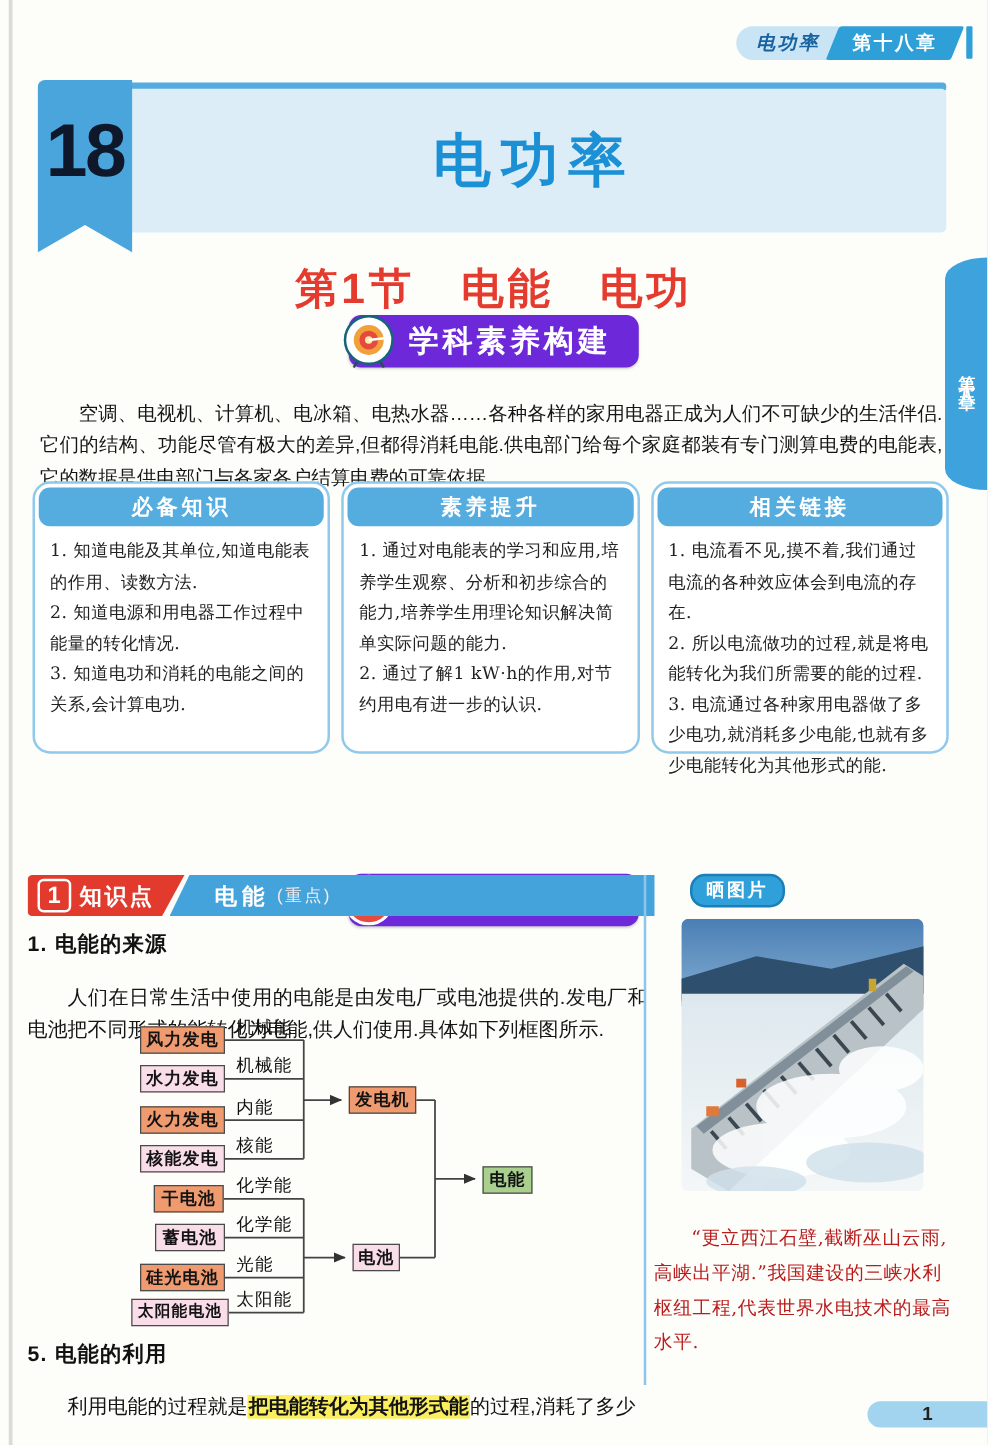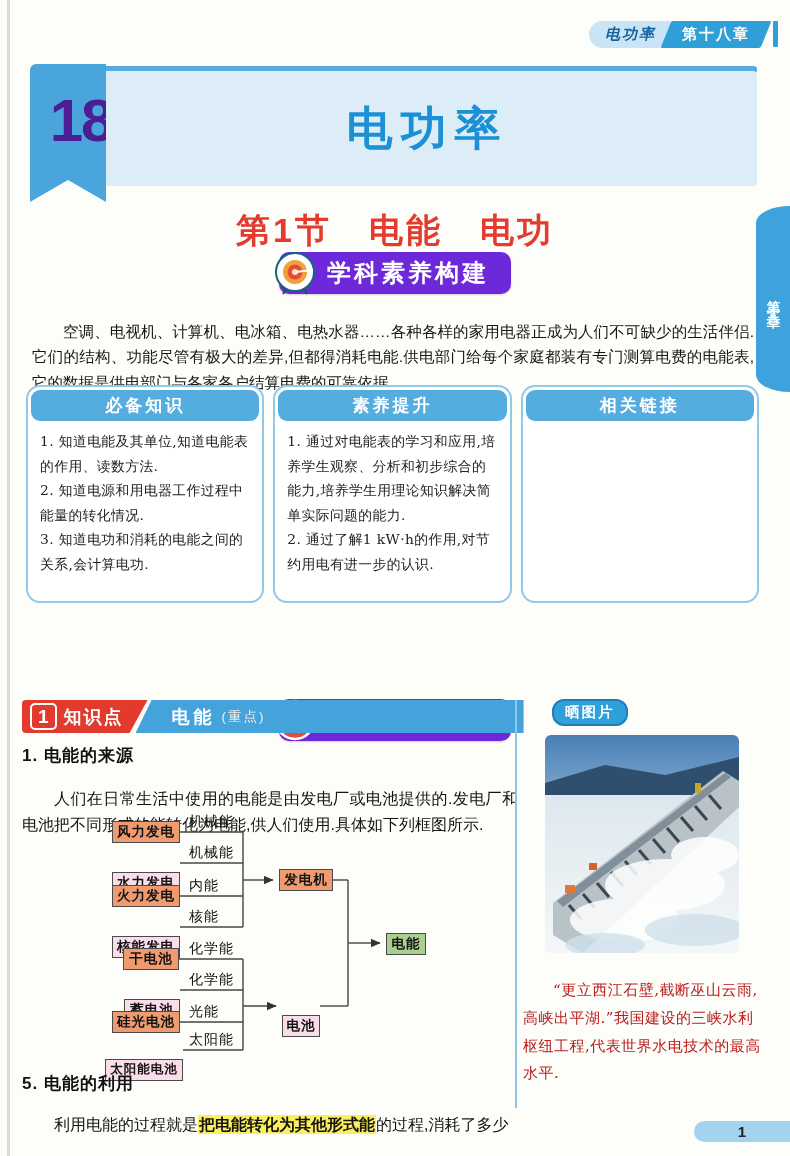--- a/index.html
+++ b/index.html
@@ -15,21 +15,21 @@
   .runhead-para span{display:inline-block;transform:skewX(22deg);color:#fff;font-weight:bold;font-size:15px;letter-spacing:2px;}
   .runhead-bar{width:5px;height:26px;background:#2f9fd8;margin-left:7px;border-radius:1px;}
 
   
   .banner-strip{position:absolute;left:98px;top:66px;width:659px;height:7px;background:#56ace0;border-radius:3px;}
   .banner-bg{position:absolute;left:98px;top:71px;width:659px;height:115px;background:#dcedf8;
      border-radius:0 4px 4px 0;display:flex;align-items:center;justify-content:center;}
   .banner-title{font-size:46px;font-weight:bold;color:#1b90d4;letter-spacing:8px;}
   .ribbon{position:absolute;left:30px;top:64px;width:76px;height:138px;background:#4aa5dc;
      clip-path:polygon(0 0,100% 0,100% 100%,50% 84%,0 100%);border-radius:6px 0 0 0;}
-  .ribbon-num{position:absolute;width:100%;top:22px;text-align:center;color:#4c1d95;font-size:60px;font-weight:bold;letter-spacing:-2px;margin-left:13px;}
+  .ribbon-num{position:absolute;width:100%;top:22px;text-align:center;color:#0f172a;font-size:60px;font-weight:bold;letter-spacing:-2px;}
 
   
   .section-title{position:absolute;left:0;top:208px;width:100%;text-align:center;
      font-size:34px;font-weight:bold;color:#e53a2e;letter-spacing:3px;}
 
   
   .gbadge{position:absolute;left:50%;transform:translateX(-50%);height:42px;background:#6d28d9;
      border-radius:10px;display:flex;align-items:center;padding:0 22px 0 8px;box-shadow:0 1px 2px rgba(0,0,0,.18);}
   .gbadge .ic{width:44px;height:44px;margin:-4px 10px -4px -14px;}
   .gbadge .txt{color:#fff;font-weight:bold;font-size:24px;letter-spacing:3px;}
@@ -68,21 +68,21 @@
      text-indent:2em;text-align:justify;color:#141414;}
   .para2{position:absolute;left:22px;top:1099px;width:500px;font-size:16px;color:#141414;padding-left:32px;box-sizing:border-box;}
   .hl{background:#fbef5f;font-weight:bold;padding:1px 1px;}
 
   
   .diagram{position:absolute;left:85px;top:815px;width:430px;height:252px;}
   .diagram svg{position:absolute;left:0;top:0;}
   .node{position:absolute;box-sizing:border-box;border:1.5px solid #4a4a4a;font-size:13.5px;
      font-weight:bold;text-align:center;line-height:19px;color:#131313;letter-spacing:1px;height:22px;}
   .n-orange{background:#f09b6f;}
-  .n-pink{background:#f9dee9;margin-top:20px;}
+  .n-pink{background:#f9dee9;}
   .n-green{background:#a9d08e;}
   .elabel{position:absolute;font-size:14px;color:#111;letter-spacing:1px;}
 
   
   .divider{position:absolute;left:515px;top:700px;width:2px;height:408px;background:#8cc6ea;}
   .side-badge{position:absolute;left:524px;top:699px;background:#2fa0da;border:2px solid #1b7fb8;
      border-radius:12px;color:#fff;font-weight:bold;font-size:14.5px;padding:2px 11px;letter-spacing:2px;margin-left:28px;}
   .side-photo{position:absolute;left:545px;top:735px;width:194px;height:218px;border-radius:6px;overflow:hidden;}
   .side-caption{position:absolute;left:523px;top:962px;width:238px;font-family:"DejaVu Serif",serif;
      font-size:15px;line-height:1.85;text-indent:2em;color:#b91c1c;letter-spacing:.5px;}
@@ -147,20 +147,25 @@
     </div>
     <div class="lit-box">
       <div class="lit-box-title">素养提升</div>
       <div class="lit-box-body">
         <div class="lit-item">1. 通过对电能表的学习和应用,培养学生观察、分析和初步综合的能力,培养学生用理论知识解决简单实际问题的能力.</div>
         <div class="lit-item">2. 通过了解1 kW·h的作用,对节约用电有进一步的认识.</div>
       </div>
     </div>
     <div class="lit-box">
       <div class="lit-box-title">相关链接</div>
+      <div class="lit-box-body">
+        <div class="lit-item">1. 电流看不见,摸不着,我们通过电流的各种效应体会到电流的存在.</div>
+        <div class="lit-item">2. 所以电流做功的过程,就是将电能转化为我们所需要的能的过程.</div>
+        <div class="lit-item">3. 电流通过各种家用电器做了多少电功,就消耗多少电能,也就有多少电能转化为其他形式的能.</div>
+      </div>
     </div>
   </div>
 
   <div class="gbadge" id="badge-textbook">
     <svg class="ic" viewBox="0 0 44 44">
       <circle cx="22" cy="22" r="19" fill="#e64a3c" stroke="#fff" stroke-width="2.5"></circle>
       <path d="M11 26 L27 19 L33 23 L17 30 Z" fill="#2b66b0" stroke="#fff" stroke-width="1"></path>
       <path d="M11 21 L27 14 L33 18 L17 25 Z" fill="#3a7fd0" stroke="#fff" stroke-width="1"></path>
       <line x1="17" y1="23" x2="29" y2="18" stroke="#fff" stroke-width="1"></line>
     </svg>

